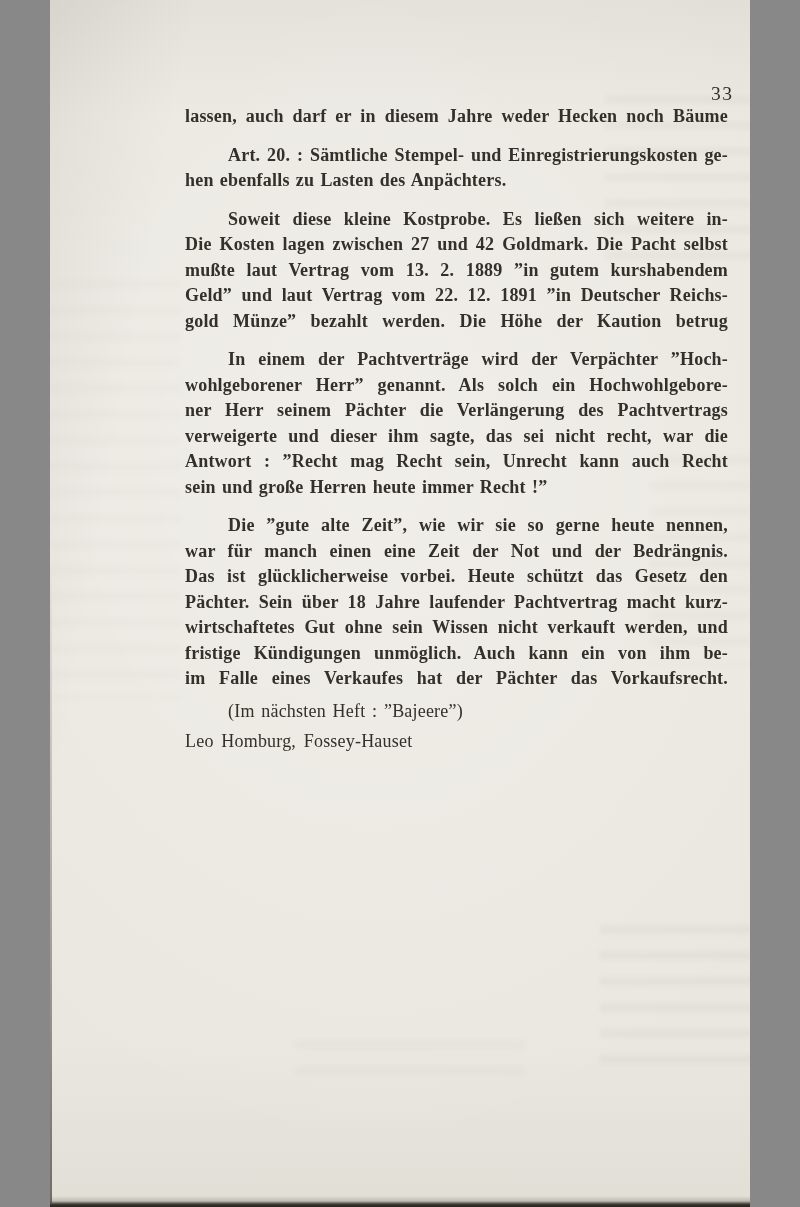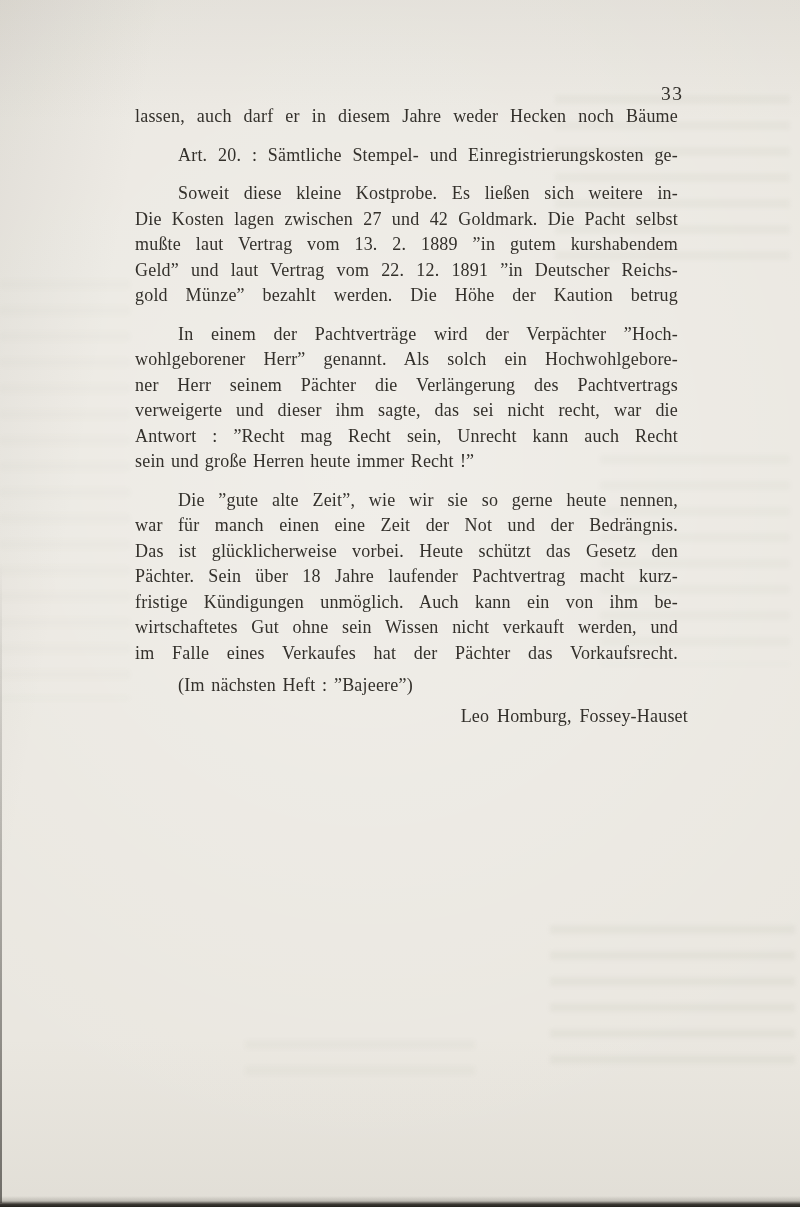--- a/index.html
+++ b/index.html
@@ -2,21 +2,21 @@
 <html style="--paper: #eae7e0; --ink: #33302b;"><head>
 <meta charset="utf-8">
 <style>
   :root{
     --paper:#eae7e0;
     --ink:#33302b;
   }
   html,body{margin:0;padding:0;background:#888;}
   .page{
     position:relative;
-    width:800px;height:1207px;
+    width:700px;height:1207px;
     margin:0 auto;
     background:var(--paper);
     overflow:hidden;
     font-family:"Liberation Serif","DejaVu Serif",serif;
     color:var(--ink);
   }
   
   .page::before{
     content:"";
     position:absolute;inset:0;
@@ -34,37 +34,36 @@
     letter-spacing:1.5px;
   }
   .text-block{
     position:absolute;
     left:135px;top:104px;width:557px;
     font-size:18px;
     line-height:25.5px;
     word-spacing:1.5px;
     letter-spacing:0.2px;
   }
-  .para{margin:0 14px 13px 0;}
+  .para{margin:0 14px 13px 0;font-weight:bold;}
   .para.indent .line:first-child{text-indent:43px;}
   .line{min-height:25.5px;}
   .line.j{
     text-align:justify;
     text-align-last:justify;
     -moz-text-align-last:justify;
     text-justify:inter-word;
   }
   .announcement{
     margin-top:-6px;
     text-indent:43px;
     word-spacing:2px;
   }
   .signature{
     margin-top:5px;
-    text-align:right;
     padding-right:4px;
     word-spacing:3px;
   }
   
   .ghost{
     position:absolute;
     background:repeating-linear-gradient(
       to bottom,
       rgba(135,142,118,0.12) 0px, rgba(135,142,118,0.12) 9px,
       rgba(135,142,118,0) 9px, rgba(135,142,118,0) 26px);
@@ -102,20 +101,21 @@
 
   <div class="page-number">33</div>
 
   <div class="text-block">
     <div>
         <div class="para">
           <div class="line j">lassen, auch darf er in diesem Jahre weder Hecken noch Bäume</div>
         </div>
         <div class="para indent">
           <div class="line j">Art. 20. : Sämtliche Stempel- und Einregistrierungskosten ge-</div>
+          <div class="line">hen ebenfalls zu Lasten des Anpächters.</div>
         </div>
         <div class="para indent">
           <div class="line j">Soweit diese kleine Kostprobe. Es ließen sich weitere in-</div>
           <div class="line j">Die Kosten lagen zwischen 27 und 42 Goldmark. Die Pacht selbst</div>
           <div class="line j">mußte laut Vertrag vom 13. 2. 1889 ”in gutem kurshabendem</div>
           <div class="line j">Geld” und laut Vertrag vom 22. 12. 1891 ”in Deutscher Reichs-</div>
           <div class="line j">gold Münze” bezahlt werden. Die Höhe der Kaution betrug</div>
         </div>
         <div class="para indent">
           <div class="line j">In einem der Pachtverträge wird der Verpächter ”Hoch-</div>
@@ -123,22 +123,22 @@
           <div class="line j">ner Herr seinem Pächter die Verlängerung des Pachtvertrags</div>
           <div class="line j">verweigerte und dieser ihm sagte, das sei nicht recht, war die</div>
           <div class="line j">Antwort : ”Recht mag Recht sein, Unrecht kann auch Recht</div>
           <div class="line">sein und große Herren heute immer Recht !”</div>
         </div>
         <div class="para indent">
           <div class="line j">Die ”gute alte Zeit”, wie wir sie so gerne heute nennen,</div>
           <div class="line j">war für manch einen eine Zeit der Not und der Bedrängnis.</div>
           <div class="line j">Das ist glücklicherweise vorbei. Heute schützt das Gesetz den</div>
           <div class="line j">Pächter. Sein über 18 Jahre laufender Pachtvertrag macht kurz-</div>
+          <div class="line j">wirtschaftetes Gut ohne sein Wissen nicht verkauft werden, und</div>
           <div class="line j">fristige Kündigungen unmöglich. Auch kann ein von ihm be-</div>
-          <div class="line j">wirtschaftetes Gut ohne sein Wissen nicht verkauft werden, und</div>
           <div class="line j">im Falle eines Verkaufes hat der Pächter das Vorkaufsrecht.</div>
         </div>
       </div>
 
     <div class="announcement">(Im nächsten Heft : ”Bajeere”)</div>
 
     <div class="signature">Leo Homburg, Fossey-Hauset</div>
   </div>
 
   <div class="edge-left"></div>

